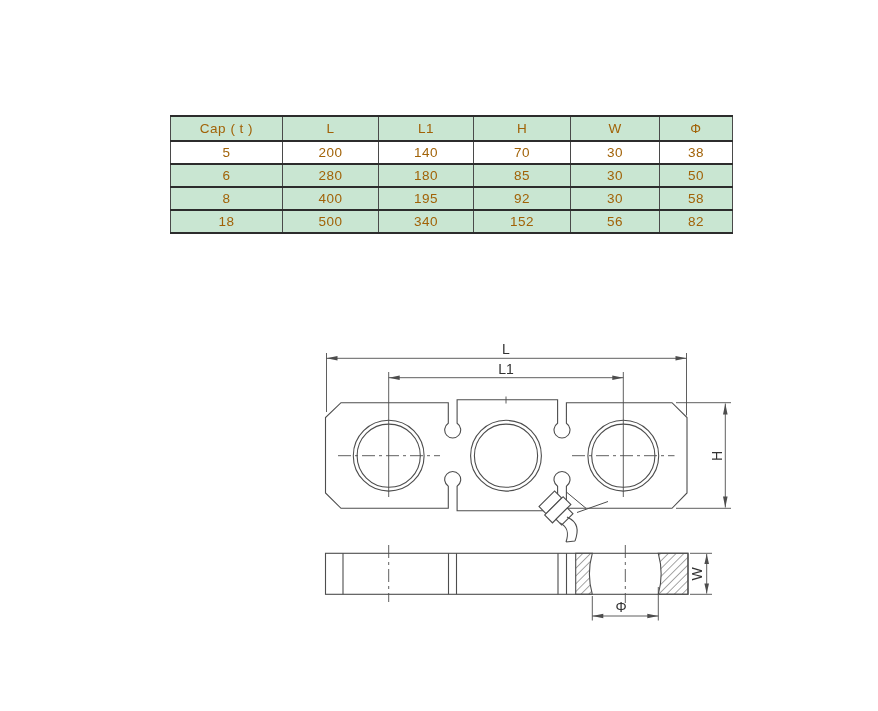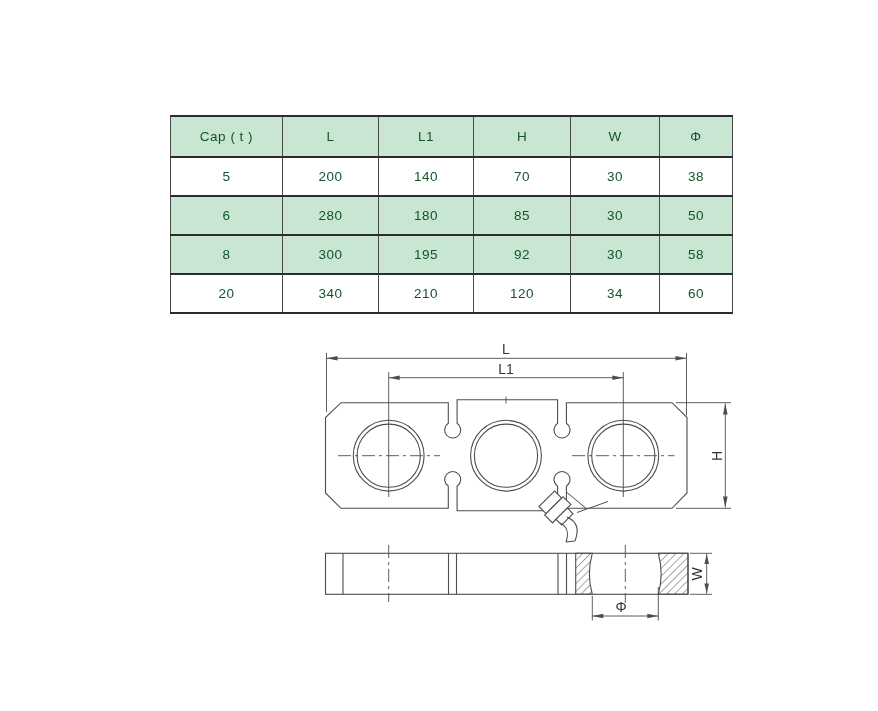--- a/index.html
+++ b/index.html
@@ -11,22 +11,22 @@
   .spec-table{
     position:absolute;left:170px;top:115px;width:562px;
     border-collapse:collapse;table-layout:fixed;
   }
   .spec-table th,.spec-table td{
     border-left:1px solid #4a4a4a;
     border-right:1px solid #4a4a4a;
     border-top:2px solid #2c2c2c;
     border-bottom:2px solid #2c2c2c;
     text-align:center;vertical-align:middle;
-    padding:8px;height:21px;
-    font-size:13.5px;color:#14532d;font-weight:400;
+    padding:0;height:21px;
+    font-size:13.5px;color:#a16207;font-weight:400;
     letter-spacing:0.5px;
   }
   .spec-table th{height:23px;font-weight:400;}
   
   .drawing-svg{position:absolute;left:0;top:0;}
   .dim-label{font-family:"Liberation Sans",sans-serif;font-size:14px;fill:#333;}
 </style>
 </head>
 <body>
 
@@ -61,33 +61,33 @@
       <tr>
         <td style="background: rgb(201, 230, 210);">6</td>
         <td style="background: rgb(201, 230, 210);">280</td>
         <td style="background: rgb(201, 230, 210);">180</td>
         <td style="background: rgb(201, 230, 210);">85</td>
         <td style="background: rgb(201, 230, 210);">30</td>
         <td style="background: rgb(201, 230, 210);">50</td>
       </tr>
       <tr>
         <td style="background: rgb(201, 230, 210);">8</td>
-        <td style="background: rgb(201, 230, 210);">300</td>
+        <td style="background: rgb(201, 230, 210);">400</td>
         <td style="background: rgb(201, 230, 210);">195</td>
         <td style="background: rgb(201, 230, 210);">92</td>
         <td style="background: rgb(201, 230, 210);">30</td>
         <td style="background: rgb(201, 230, 210);">58</td>
       </tr>
       <tr>
-        <td>20</td>
-        <td>340</td>
-        <td>210</td>
-        <td>120</td>
-        <td>34</td>
-        <td>60</td>
+        <td style="background: rgb(201, 230, 210);">18</td>
+        <td style="background: rgb(201, 230, 210);">500</td>
+        <td style="background: rgb(201, 230, 210);">340</td>
+        <td style="background: rgb(201, 230, 210);">152</td>
+        <td style="background: rgb(201, 230, 210);">56</td>
+        <td style="background: rgb(201, 230, 210);">82</td>
       </tr>
     </tbody>
 </table>
 
 <svg class="drawing-svg" width="878" height="711" viewBox="0 0 878 711">
   <defs>
     <pattern id="hatch" width="5.5" height="5.5" patternUnits="userSpaceOnUse" patternTransform="rotate(45)">
       <line x1="0" y1="0" x2="0" y2="5.5" stroke="#4d4d4d" stroke-width="1"></line>
     </pattern>
   </defs>

